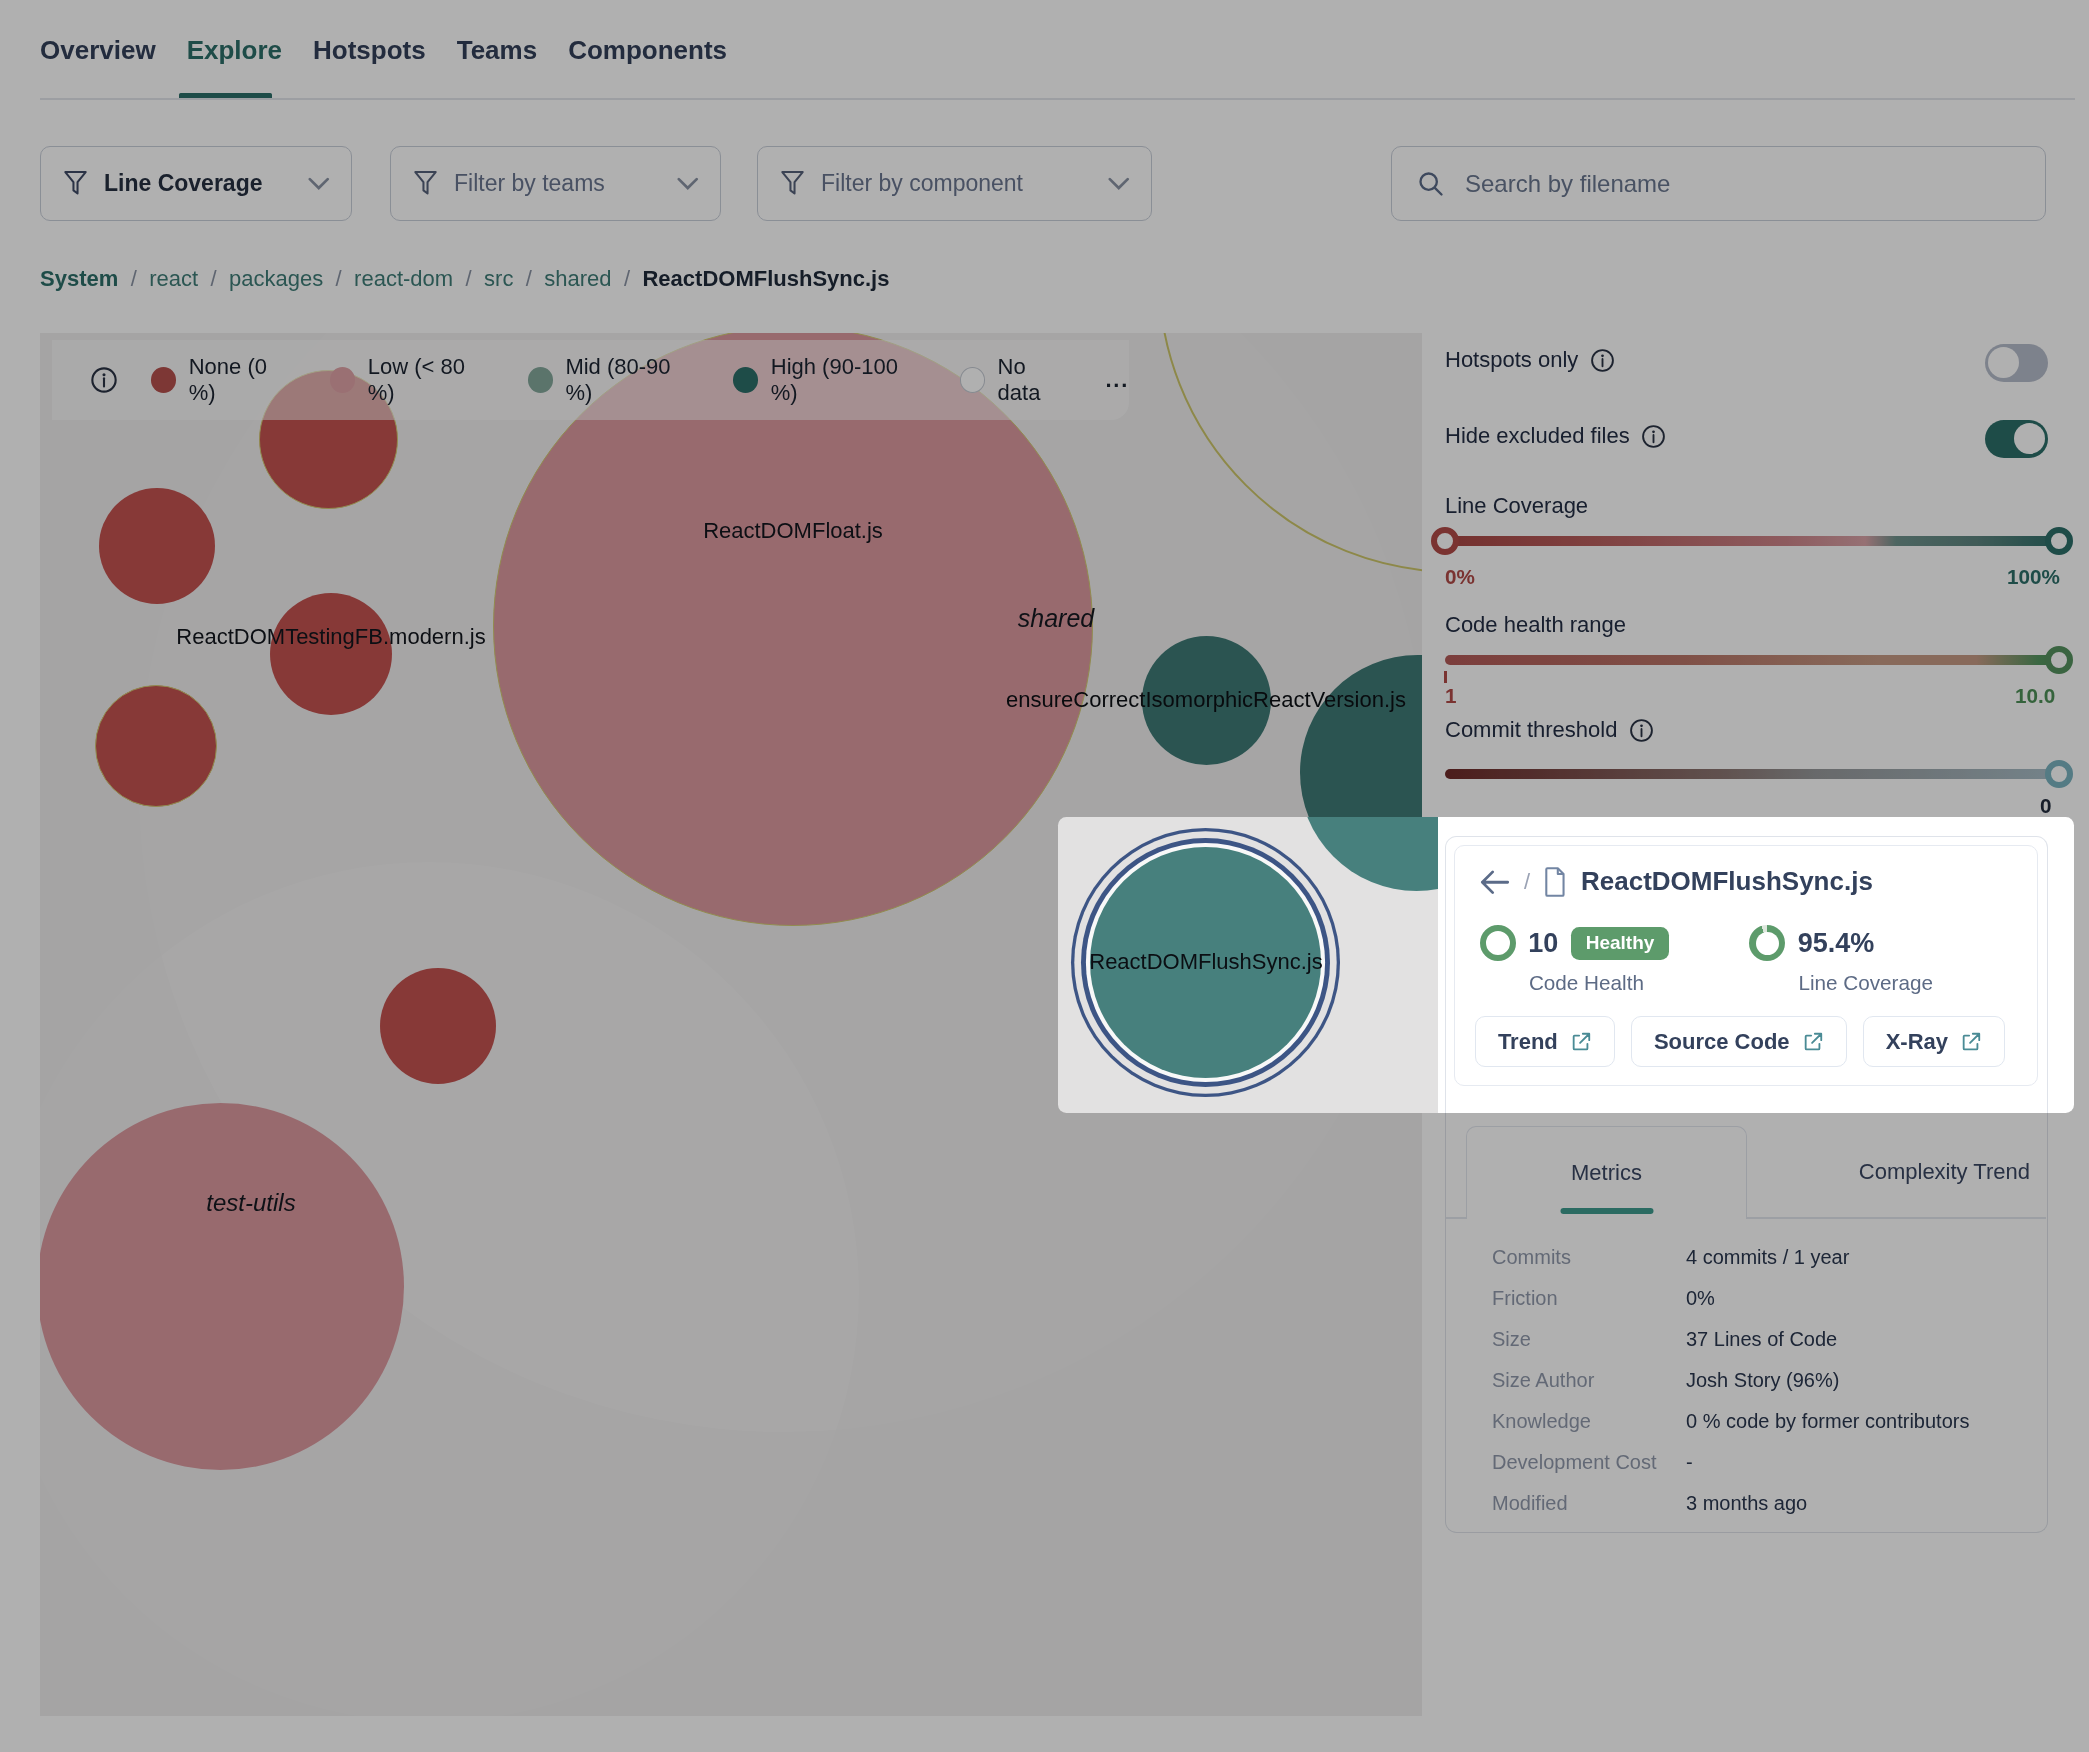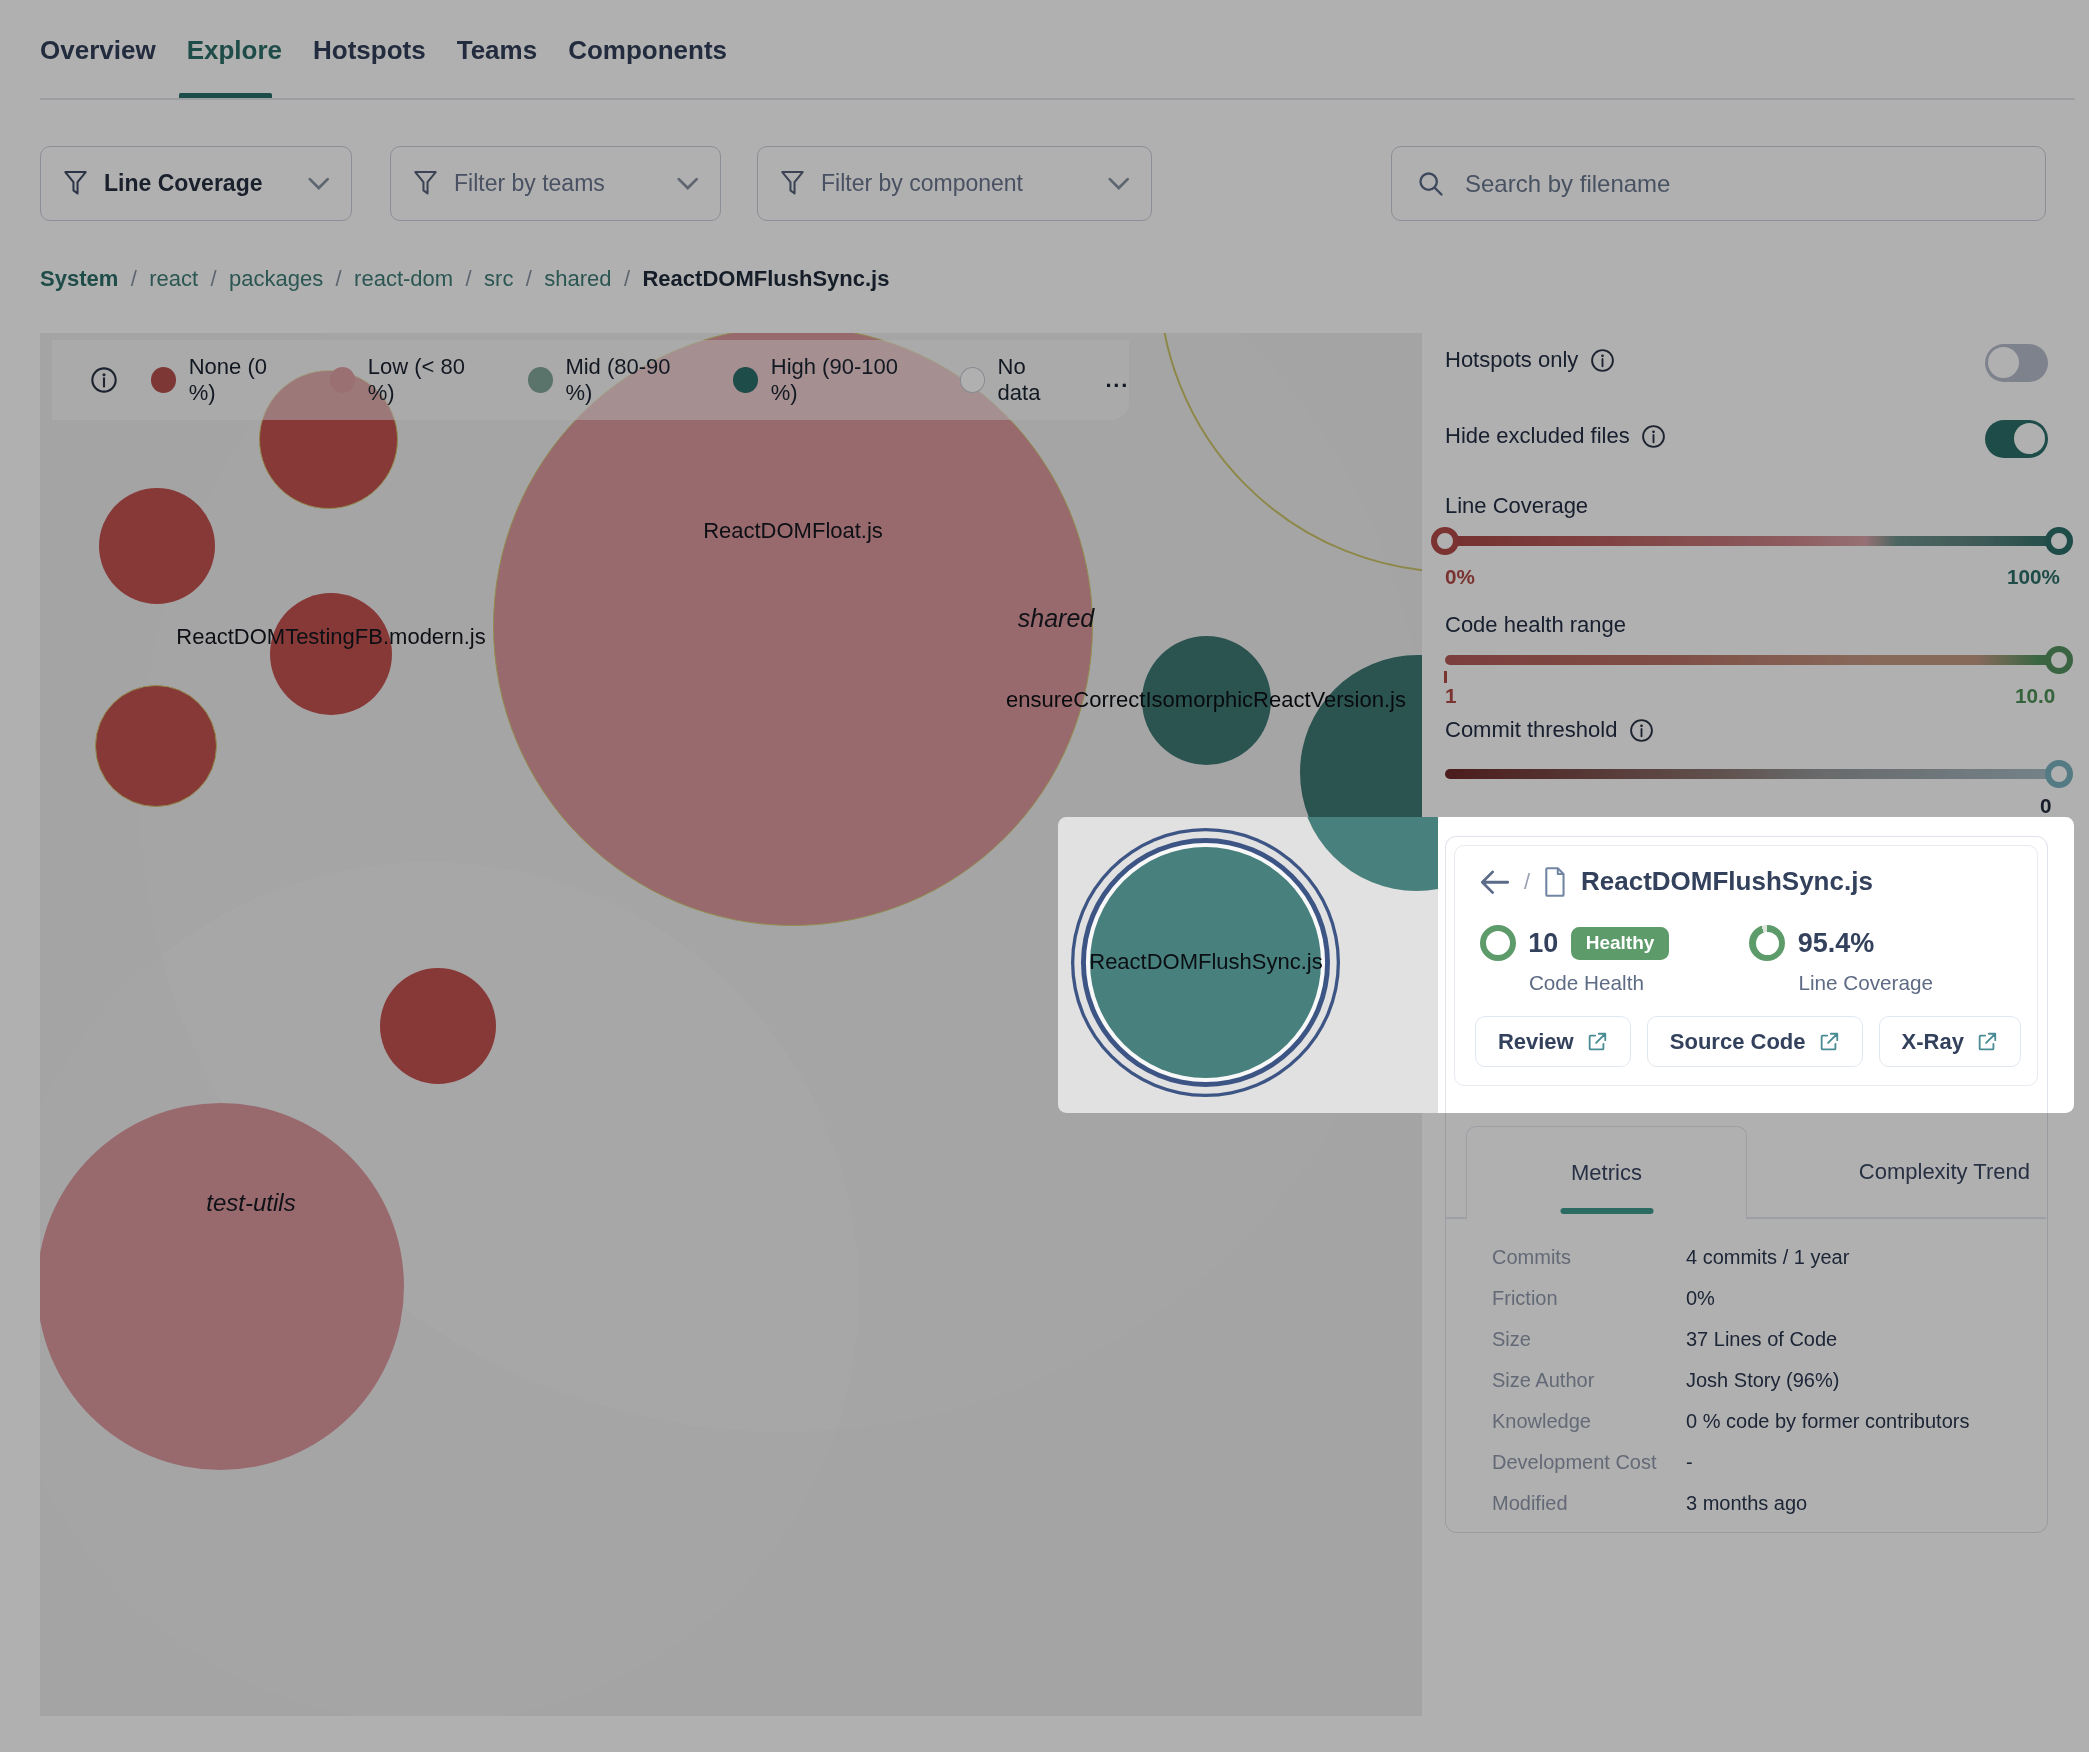--- a/index.html
+++ b/index.html
@@ -377,21 +377,21 @@
             <div class="stat2">
               <div class="stat-line">
                 <span class="ring95"></span>
                 <span class="stat-num">95.4%</span>
               </div>
               <div class="stat-label">Line Coverage</div>
             </div>
           </div>
           <div class="btn-row">
             <button class="ext-btn">
-              <span>Review</span>
+              <span>Trend</span>
               <span>
                   <svg width="22" height="22" viewBox="0 0 24 24">
                     <path d="M10 5H5a1 1 0 0 0-1 1v13a1 1 0 0 0 1 1h13a1 1 0 0 0 1-1v-5" fill="none" stroke="#4a8b95" stroke-width="2" stroke-linecap="round"></path>
                     <path d="M14 3h7v7M21 3L11 13" fill="none" stroke="#4a8b95" stroke-width="2" stroke-linecap="round" stroke-linejoin="round"></path>
                   </svg>
                 </span>
             </button>
             <button class="ext-btn">
               <span>Source Code</span>
               <span>

